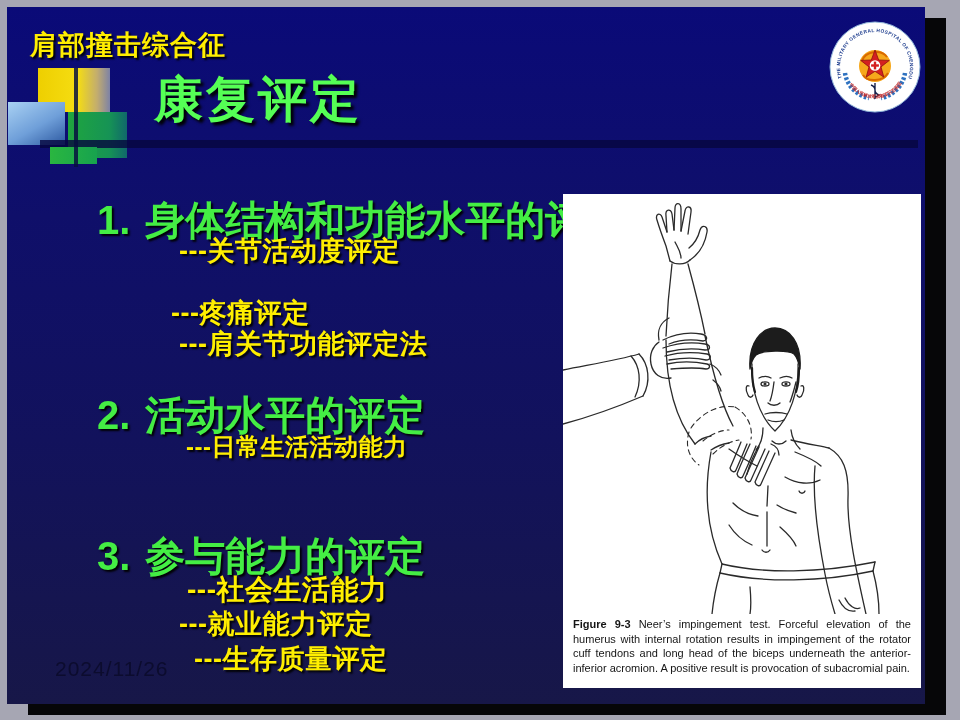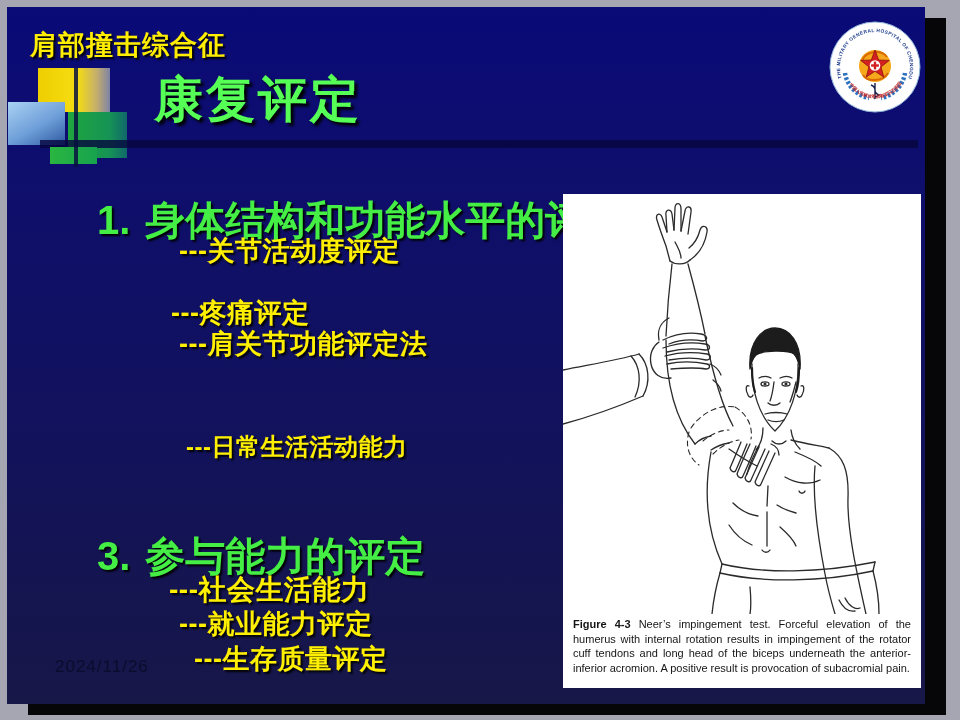--- a/index.html
+++ b/index.html
@@ -31,23 +31,23 @@
   
   .h-line{position:absolute;font-weight:bold;color:#44ee44;font-size:40px;
     text-shadow:2px 2px 2px rgba(0,0,0,.95);white-space:nowrap;}
   .h-line .num{display:inline-block;margin-right:15px;}
   .i-line{position:absolute;font-weight:bold;color:#ffef00;font-size:27px;
     text-shadow:2px 2px 2px rgba(0,0,0,.95);white-space:nowrap;letter-spacing:.5px;}
   .s1h{left:90px;top:186px;} .s1i1{left:172px;top:226px;text-align:right;} .s1i2{left:172px;top:257px;}
   .s1i3{left:164px;top:288px;} .s1i4{left:172px;top:319px;}
   .s2h{left:90px;top:381px;} .s2i1{left:179px;top:424px;font-size:24px;}
   .s2i2{left:172px;top:459px;}
-  .s3h{left:90px;top:522px;} .s3i1{left:162px;top:564px;font-size:28px;}
+  .s3h{left:90px;top:522px;} .s3i1{left:180px;top:564px;font-size:28px;}
   .s3i2{left:172px;top:599px;} .s3i3{left:174px;top:634px;margin-left:13px;}
-  .date{position:absolute;left:48px;top:650px;font-size:17px;color:#0c0c2e;
+  .date{position:absolute;left:48px;top:650px;font-size:21px;color:#0c0c2e;
     letter-spacing:1px;}
   
   .fig-panel{position:absolute;left:556px;top:187px;width:358px;height:494px;
     background:#ffffff;}
   .fig-art{display:block;}
   .fig-caption{padding:3px 10px 0 10px;font-size:11px;line-height:1.33;color:#151515;
     text-align:justify;font-family:"Liberation Sans","DejaVu Sans",sans-serif;}
   .fig-caption b{font-weight:bold;}
   
   .logo{position:absolute;left:822px;top:14px;width:92px;height:92px;}
@@ -91,20 +91,23 @@
       </text>
     </svg>
 
     <div class="h-line s1h">
       <span class="num">1.</span><span>身体结构和功能水平的评定</span>
     </div>
     <div class="i-line s1i1">---关节活动度评定</div>
     <div class="i-line s1i3">---疼痛评定</div>
     <div class="i-line s1i4">---肩关节功能评定法</div>
 
+    <div class="h-line s2h">
+      <span class="num">2.</span><span>活动水平的评定</span>
+    </div>
     <div class="i-line s2i1">---日常生活活动能力</div>
 
     <div class="h-line s3h">
       <span class="num">3.</span><span>参与能力的评定</span>
     </div>
     <div class="i-line s3i1">---社会生活能力</div>
     <div class="i-line s3i2">---就业能力评定</div>
     <div class="i-line s3i3">---生存质量评定</div>
 
     <div class="date">2024/11/26</div>
@@ -201,19 +204,19 @@
 
           <path d="M159,370 C200,380 258,379 312,368"></path>
           <path d="M157,379 C200,389 260,388 310,377"></path>
           <path d="M159,370 L157,379 M312,368 L310,377"></path>
           <path d="M157,379 C152,396 150,410 149,420"></path>
           <path d="M310,377 C314,392 316,408 316,420"></path>
           <path d="M187,393 C188,404 188,414 187,420"></path>
         </g>
       </svg>
       <div class="fig-caption">
-        <b>Figure 4-3</b>
+        <b>Figure 9-3</b>
         <span>Neer’s impingement test. Forceful elevation of the humerus with internal rotation results in impingement of the rotator cuff tendons and long head of the biceps underneath the anterior-inferior acromion. A positive result is provocation of subacromial pain.</span>
       </div>
     </div>
 
   </div>
 </div>
 
 </body></html>

